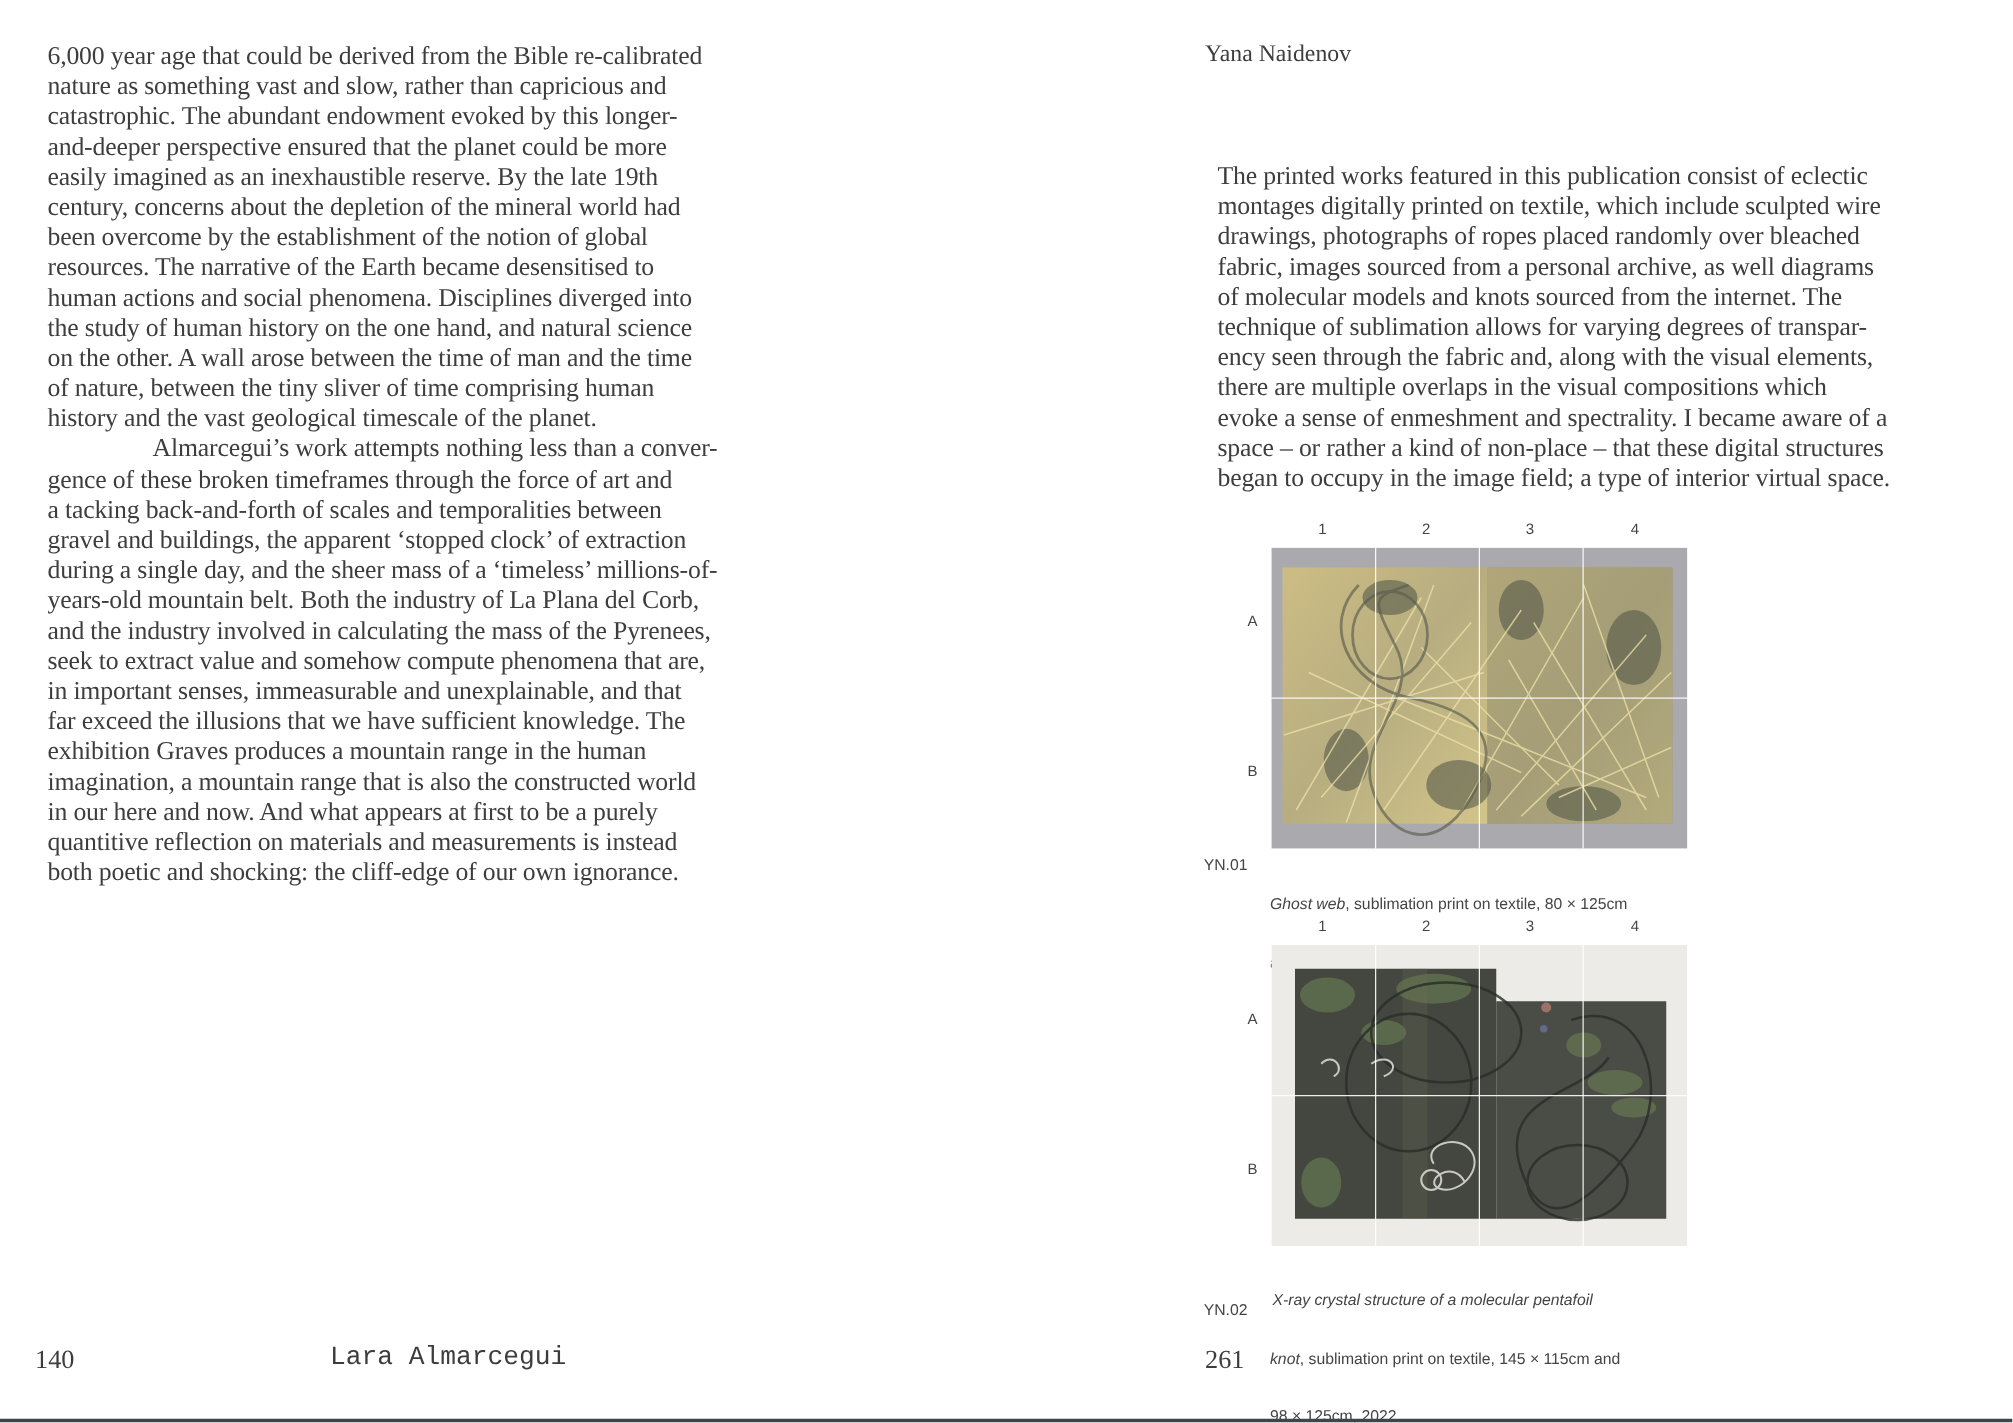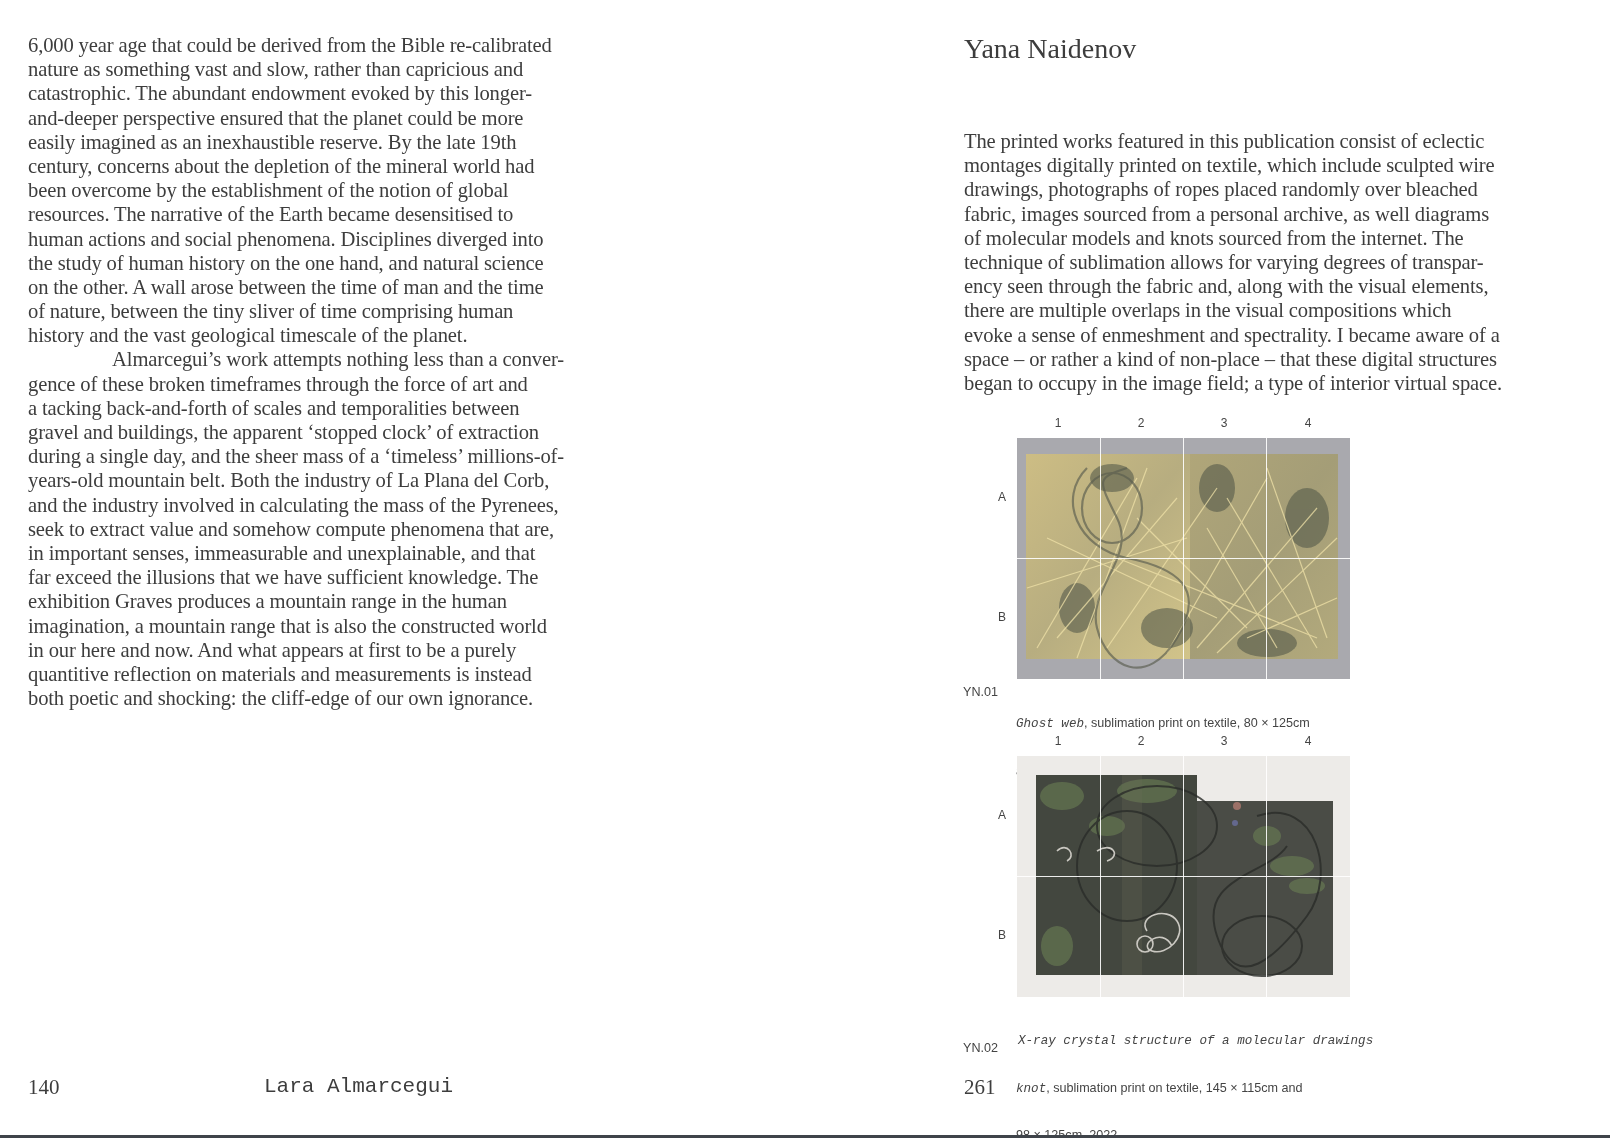--- a/index.html
+++ b/index.html
@@ -14,44 +14,44 @@
   .page-left { left: 0; width: 805px; }
   .page-right { left: 805px; width: 805px; }
 
   .body-text {
     position: absolute;
     font-size: 20.6px;
     line-height: 24.2px;
     letter-spacing: -0.15px;
     white-space: pre;
   }
-  .body-text .line { display: block; height: 24.2px; }
+  .body-text .line { display: block; height: 24.2px; margin-left: 10px; }
   .body-text .indent { padding-left: 53px; text-align: right; }
 
   #left-body { left: 28px; top: 33px; }
   #right-body { left: 159px; top: 129px; }
 
-  .author-head { position: absolute; left: 159px; top: 33px; font-size: 28px; }
+  .author-head { position: absolute; left: 159px; top: 33px; font-size: 19px; }
   .essay-title { position: absolute; left: 159px; width: 618px; top: 81px; font-size: 20.6px; text-align: center; letter-spacing: 0.2px; }
 
   .folio { position: absolute; top: 1075px; font-size: 21px; }
 
   .figure { position: absolute; left: 1017px; width: 333px; }
   .fig-img { position: absolute; left: 0; top: 0; width: 333px; height: 241px; overflow: hidden; }
   .col-labels { position: absolute; font-size: 12px; color: #444; }
   .col-label { position: absolute; width: 20px; text-align: center; }
   .row-label { position: absolute; left: -22px; width: 14px; text-align: center; font-size: 12px; color: #444; }
   .grid-v { position: absolute; top: 0; width: 1.4px; height: 100%; background: rgba(255,255,255,0.9); }
   .grid-h { position: absolute; left: 0; height: 1.4px; width: 100%; background: rgba(255,255,255,0.9); }
 
   .caption { position: absolute; font-size: 12.6px; line-height: 15.5px; color: #444; }
   .cap-id { position: absolute; left: 963px; }
   .cap-text { position: absolute; left: 1016px; white-space: pre; }
   .cap-text .line { display: block; }
-  .cap-text em { font-style: italic; font-family: Liberation Mono, monospace; }
+  .cap-text em { font-style: italic; }
 
   .bottom-strip { position: absolute; left: 0; top: 1135px; width: 1610px; height: 3px; background: #3f444a; }
 </style>
 </head>
 <body>
 
 <div class="page page-left">
   <div id="left-body" class="body-text serif"><span class="line">6,000 year age that could be derived from the Bible re-calibrated</span><span class="line">nature as something vast and slow, rather than capricious and</span><span class="line">catastrophic. The abundant endowment evoked by this longer-</span><span class="line">and-deeper perspective ensured that the planet could be more</span><span class="line">easily imagined as an inexhaustible reserve. By the late 19th</span><span class="line">century, concerns about the depletion of the mineral world had</span><span class="line">been overcome by the establishment of the notion of global</span><span class="line">resources. The narrative of the Earth became desensitised to</span><span class="line">human actions and social phenomena. Disciplines diverged into</span><span class="line">the study of human history on the one hand, and natural science</span><span class="line">on the other. A wall arose between the time of man and the time</span><span class="line">of nature, between the tiny sliver of time comprising human</span><span class="line">history and the vast geological timescale of the planet.</span><span class="line indent">Almarcegui’s work attempts nothing less than a conver-</span><span class="line">gence of these broken timeframes through the force of art and</span><span class="line">a tacking back-and-forth of scales and temporalities between</span><span class="line">gravel and buildings, the apparent ‘stopped clock’ of extraction</span><span class="line">during a single day, and the sheer mass of a ‘timeless’ millions-of-</span><span class="line">years-old mountain belt. Both the industry of La Plana del Corb,</span><span class="line">and the industry involved in calculating the mass of the Pyrenees,</span><span class="line">seek to extract value and somehow compute phenomena that are,</span><span class="line">in important senses, immeasurable and unexplainable, and that</span><span class="line">far exceed the illusions that we have sufficient knowledge. The</span><span class="line">exhibition Graves produces a mountain range in the human</span><span class="line">imagination, a mountain range that is also the constructed world</span><span class="line">in our here and now. And what appears at first to be a purely</span><span class="line">quantitive reflection on materials and measurements is instead</span><span class="line">both poetic and shocking: the cliff-edge of our own ignorance.</span></div>
   <div class="folio serif" style="left:28px;">140</div>
   <div class="folio serif" style="left:264px;font-family:Liberation Mono, monospace;">Lara Almarcegui</div>
@@ -166,18 +166,18 @@
       </g>
     </svg>
     <div class="grid-v" style="left:83px;"></div>
     <div class="grid-v" style="left:166px;"></div>
     <div class="grid-v" style="left:249px;"></div>
     <div class="grid-h" style="top:120px;"></div>
   </div>
 </div>
 <div class="caption sans cap-id" style="top:1002px;margin-top:39px;">YN.02</div>
 <div class="caption sans cap-text" style="top:1002px; left:1018px;">
-  <span class="line"><em>X-ray crystal structure of a molecular drawings</em></span>
+  <span class="line"><em>X-ray crystal structure of a molecular pentafoil</em></span>
   <span class="line" style="margin-left:-2px;"><em>knot</em><span>, sublimation print on textile, 145 × 115cm and</span></span>
   <span class="line" style="margin-left:-2px;">98 × 125cm, 2022</span>
 </div>
 
 <div class="bottom-strip"></div>
 
 </body></html>

